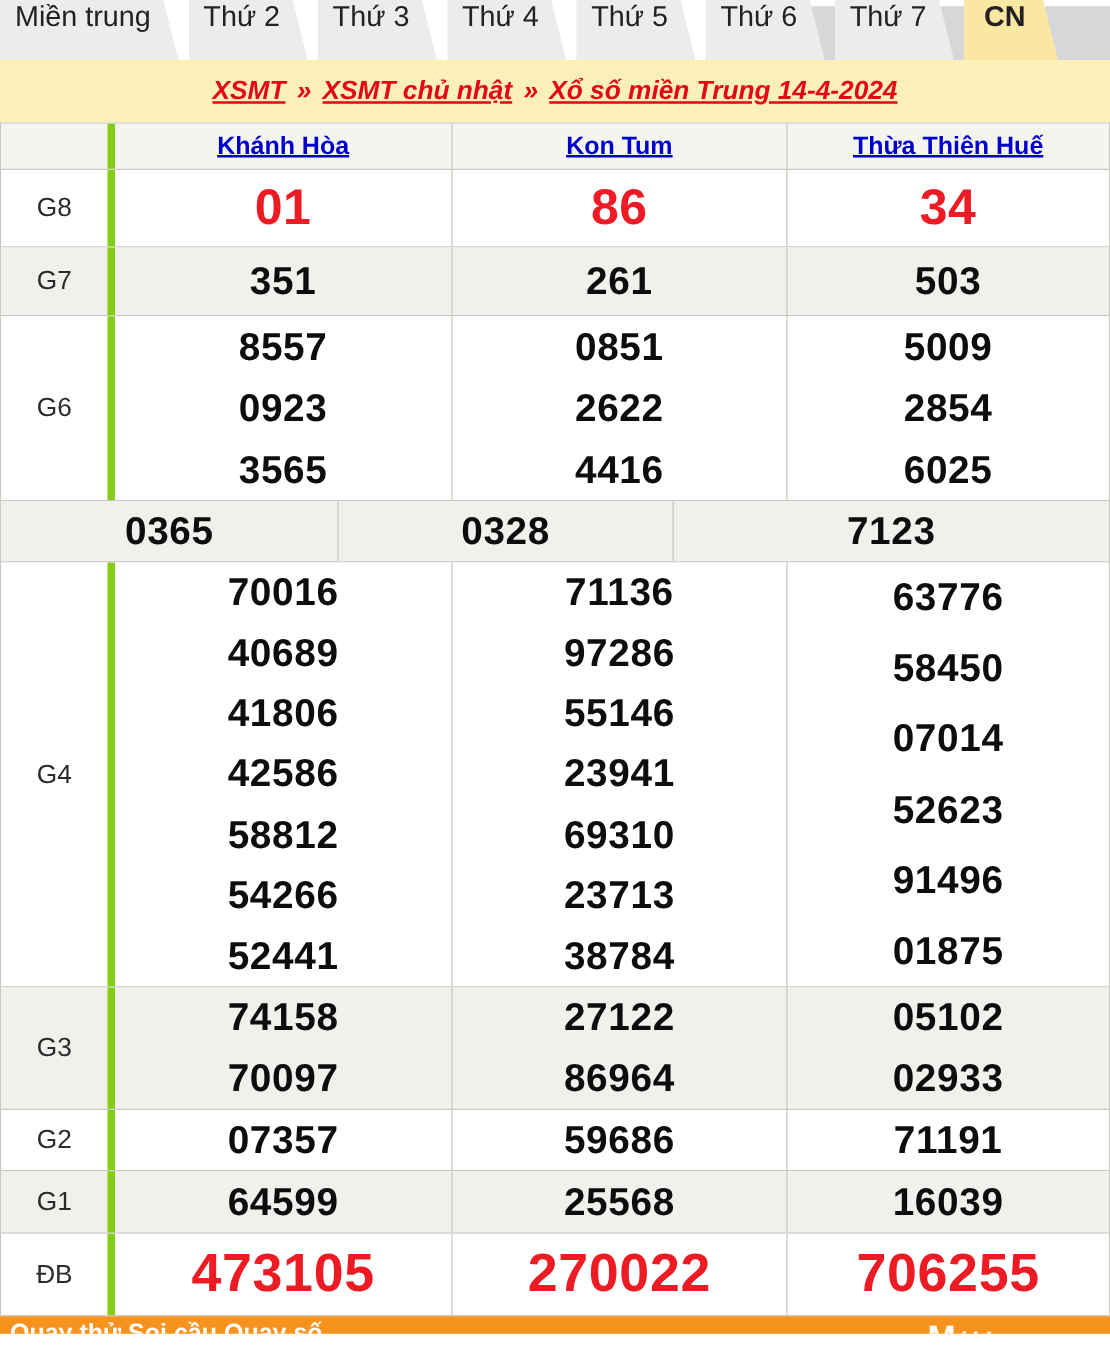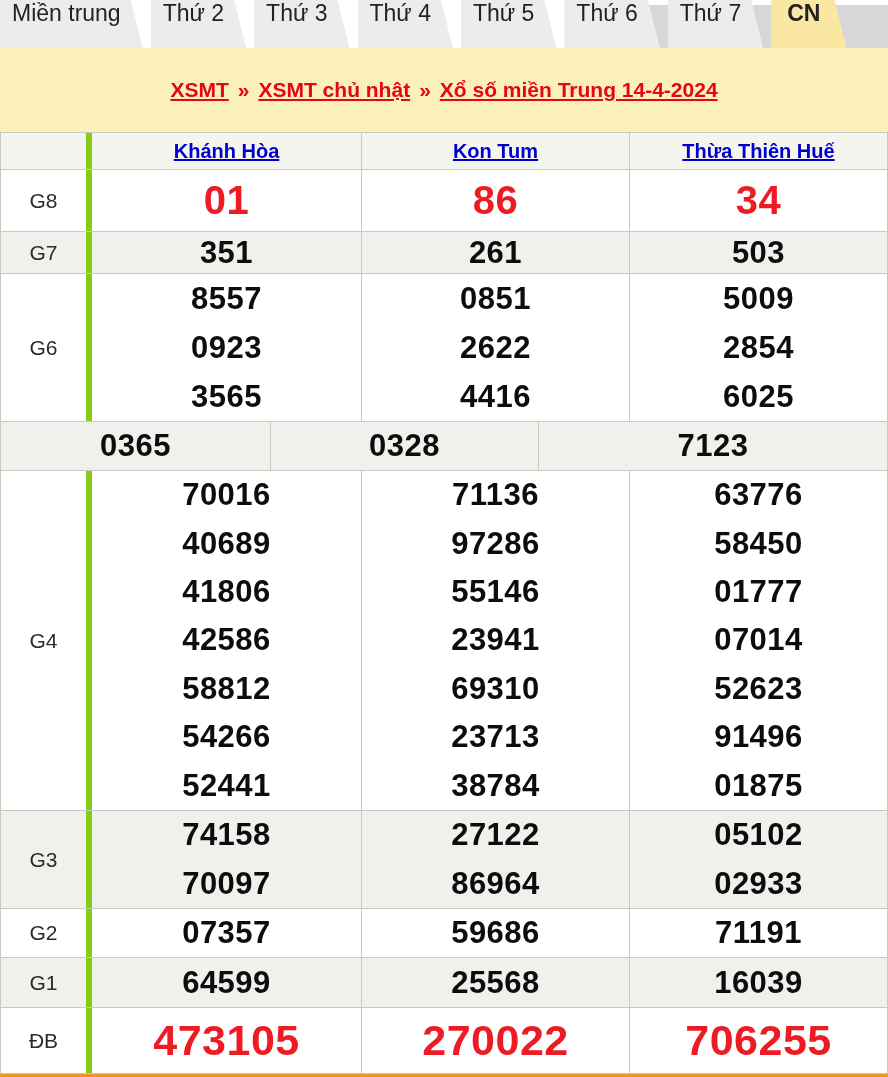--- a/index.html
+++ b/index.html
@@ -11,22 +11,22 @@
   .tabs-wrap { display:flex; gap:8px; align-items:flex-end; position:relative; z-index:2; }
   .tab { height:56px; line-height:42px; padding:0 22px 0 12px; background:#ECECEC;
          font-size:23px; color:#222; white-space:nowrap; cursor:pointer;
          clip-path:polygon(0 0, calc(100% - 14px) 0, 100% 100%, 0 100%);
          border-radius:7px 0 0 0; }
   .tab.selected { background:#FAE7A2; font-weight:bold; padding:0 26px 0 16px; }
   .tab-filler { position:absolute; right:0; top:5px; bottom:0; left:628px;
                 background:#D7D7DA; border-radius:12px 0 0 0; z-index:1; }
 
   
-  .crumbbar { height:84px; background:#FCF0BA; display:flex; align-items:center; justify-content:center;
-              font-size:21px; font-weight:bold; color:#E30613; }
+  .crumbbar { height:50px; background:#FCF0BA; display:flex; align-items:center; justify-content:center;
+              font-size:21px; font-weight:bold; color:#E30613;font-style:italic; }
   .crumbbar a { color:#E30613; text-decoration:underline; cursor:pointer; }
   .crumb-sep { margin:0 9px; text-decoration:none; }
 
   
   .rtable { width:888px; border:1px solid #C9C9C2; border-bottom:none; background:#fff; }
   .trow { display:flex; border-bottom:1px solid #C9C9C2; background:#fff; }
   .trow.alt { background:#F0F0ED; }
   .trow.head { height:37px; background:#F5F5F0; }
   .c-label { width:91px; flex:0 0 91px; border-right:6px solid #84cc16;
              display:flex; align-items:center; justify-content:center;
@@ -86,21 +86,21 @@
       <div class="c-val c1">
         <div class="pline">01</div>
       </div>
       <div class="c-val c2">
         <div class="pline">86</div>
       </div>
       <div class="c-val c3">
         <div class="pline">34</div>
       </div>
     </div>
-    <div class="trow alt" style="height: 42px;">
+    <div class="trow alt" style="height: 55px;">
       <div class="c-label">G7</div>
       <div class="c-val c1">
         <div class="pline">351</div>
       </div>
       <div class="c-val c2">
         <div class="pline">261</div>
       </div>
       <div class="c-val c3">
         <div class="pline">503</div>
       </div>
@@ -150,21 +150,20 @@
         <div class="pline">97286</div>
         <div class="pline">55146</div>
         <div class="pline">23941</div>
         <div class="pline">69310</div>
         <div class="pline">23713</div>
         <div class="pline">38784</div>
       </div>
       <div class="c-val c3">
         <div class="pline">63776</div>
         <div class="pline">58450</div>
-        <div class="pline">01777</div>
         <div class="pline">07014</div>
         <div class="pline">52623</div>
         <div class="pline">91496</div>
         <div class="pline">01875</div>
       </div>
     </div>
     <div class="trow alt" style="height: 98px;">
       <div class="c-label">G3</div>
       <div class="c-val c1">
         <div class="pline">74158</div>

